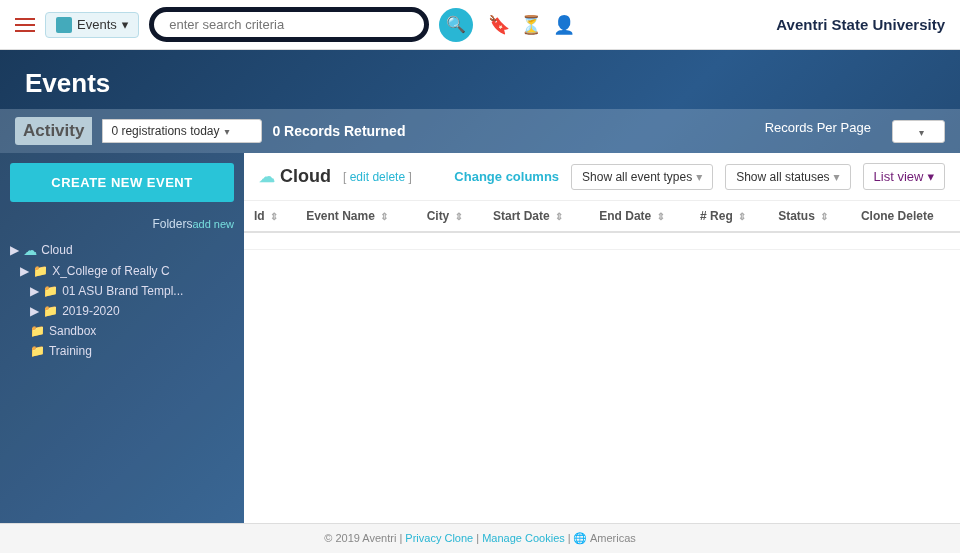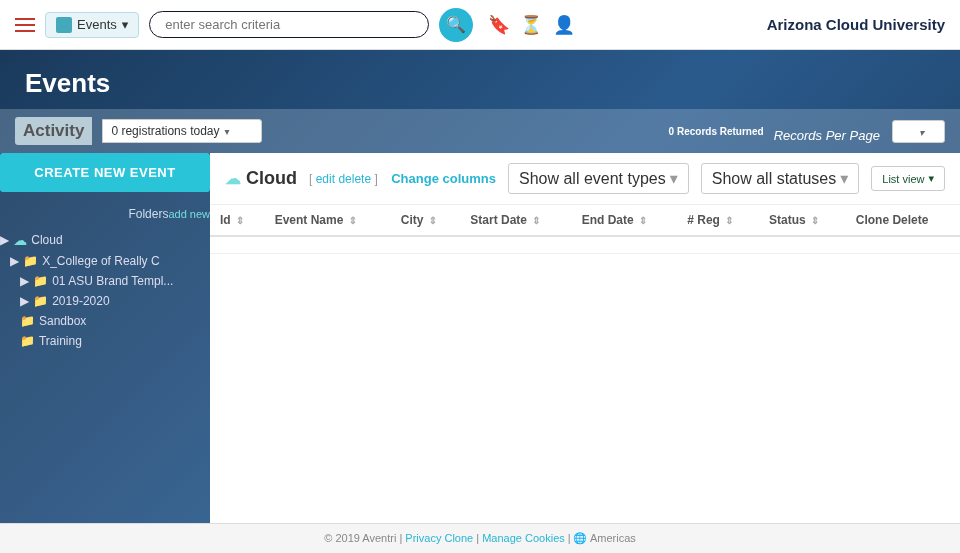--- a/index.html
+++ b/index.html
@@ -18,21 +18,21 @@
     .hamburger-icon { cursor: pointer; display: flex; flex-direction: column; gap: 4px; }
     .hamburger-icon span { display: block; width: 20px; height: 2px; background: #c0392b; }
     .events-tab {
       display: flex; align-items: center; gap: 5px;
       background: #e8f4f8; border: 1px solid #b8dce8; border-radius: 4px;
       padding: 4px 10px; cursor: pointer; font-size: 13px; color: #333;
     }
     .events-tab-icon { width: 16px; height: 16px; background: #4ab; border-radius: 2px; display: inline-block; }
     .search-bar {
       flex: 1; max-width: 280px;
-      border: 1px solid #0f172a; border-radius: 20px;
+      border: 5px solid #0f172a; border-radius: 20px;
       padding: 5px 15px; font-size: 13px; color: #999;
       outline: none;
     }
     .search-btn {
       width: 34px; height: 34px; border-radius: 50%;
       background: #29b6d4; border: none; cursor: pointer;
       display: flex; align-items: center; justify-content: center; color: white; font-size: 16px;
     }
     .nav-icons { display: flex; gap: 10px; align-items: center; margin-left: 5px; }
     .nav-icon { font-size: 18px; color: #29b6d4; cursor: pointer; }
@@ -63,36 +63,37 @@
       background: #b8cdd8; color: #555; font-size: 17px; font-weight: bold;
       padding: 4px 8px; border-radius: 3px 0 0 3px;
     }
     .activity-select {
       background: #fff; border: 1px solid #ccc; border-radius: 0 3px 3px 0;
       padding: 4px 25px 4px 8px; font-size: 12px; color: #333; cursor: pointer;
       position: relative; display: flex; align-items: center; gap: 5px;
       min-width: 160px;
     }
     .records-count {
-      flex: 1; text-align: right; color: #fff; font-size: 10px; font-weight: bold;
-    }
-    .records-per-page { display: flex; align-items: flex-end; gap: 12px; color: #fff; font-size: 13px; margin-left: auto; font-style: italic; }
+      flex: 1; text-align: left; color: #fff; font-size: 14px; font-weight: bold;
+    }
+    .records-per-page { display: flex; align-items: flex-start; gap: 21px; color: #fff; font-size: 13px; margin-left: auto; }
     .per-page-select {
       background: #fff; border: 1px solid #ccc; border-radius: 3px;
       padding: 3px 20px 3px 8px; font-size: 13px; cursor: pointer;
     }
 
     
     .content-area {
       display: flex; flex: 1; overflow: hidden;
     }
 
     
     .sidebar {
-      width: 210px; background: rgba(255,255,255,0.08);
+      width: 244px; background: rgba(255,255,255,0.08);
+      padding: 10px;
       flex-shrink: 0;
     }
     .create-btn {
       background: #29c4d8; color: #fff; font-size: 13px; font-weight: bold;
       border: none; border-radius: 3px; padding: 12px 15px; cursor: pointer;
       width: 100%; text-align: center; letter-spacing: 0.5px; margin-bottom: 15px;
     }
     .folders-header {
       display: flex; justify-content: flex-end; align-items: center;
       color: #cde; font-size: 12px; margin-bottom: 8px;
@@ -116,27 +117,27 @@
     .cloud-label {
       display: flex; align-items: center; gap: 5px; font-size: 18px; font-weight: bold; color: #333;
     }
     .cloud-label .cloud-sm { color: #7dd; font-size: 16px; }
     .edit-delete-links { font-size: 12px; color: #999; }
     .edit-delete-links a { color: #29b6d4; text-decoration: none; cursor: pointer; }
     .change-cols-btn { color: #29b6d4; font-size: 13px; cursor: pointer; font-weight: bold; margin-left: auto; }
     .filter-btn {
       display: flex; align-items: center; gap: 4px;
       border: 1px solid #ccc; border-radius: 3px; padding: 5px 10px;
-      font-size: 16px; color: #333; cursor: pointer; background: #fff;
+      font-size: 12px; color: #333; cursor: pointer; background: #fff;
     }
     .filter-btn .arrow { color: #999; }
     .view-btn {
       display: flex; align-items: center; gap: 4px;
       border: 1px solid #ccc; border-radius: 3px; padding: 5px 10px;
-      font-size: 11px; color: #14532d; cursor: pointer; background: #fff;
+      font-size: 13px; color: #701a75; cursor: pointer; background: #fff;
     }
 
     
     .data-table { width: 100%; border-collapse: collapse; }
     .data-table thead tr { border-bottom: 2px solid #e0e0e0; }
     .data-table th {
       padding: 8px 10px; text-align: left; font-size: 12px; color: #555;
       font-weight: bold; white-space: nowrap;
     }
     .data-table th .sort-icon { color: #aaa; font-size: 10px; margin-left: 2px; }
@@ -174,21 +175,21 @@
   <button class="search-btn">
     <span>🔍</span>
   </button>
 
   <div class="nav-icons">
     <span class="nav-icon">🔖</span>
     <span class="nav-icon">⏳</span>
     <span class="nav-icon">👤</span>
   </div>
 
-  <span class="org-name">Arizona Cloud University</span>
+  <span class="org-name">Aventri State University</span>
 </div>
 
 <div class="main-area">
 
   <div class="page-header">
     <h1 class="page-title">Events</h1>
   </div>
 
   <div class="filter-bar">
     <span class="activity-label">Activity</span>

